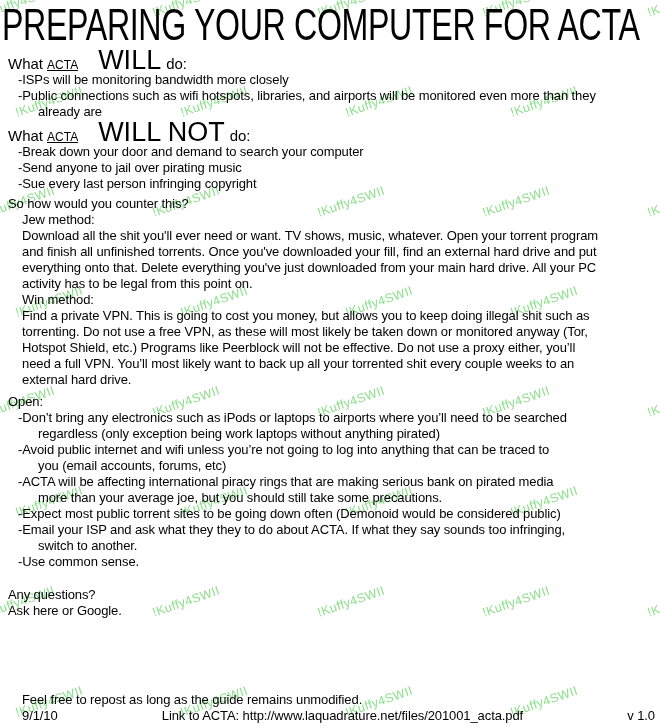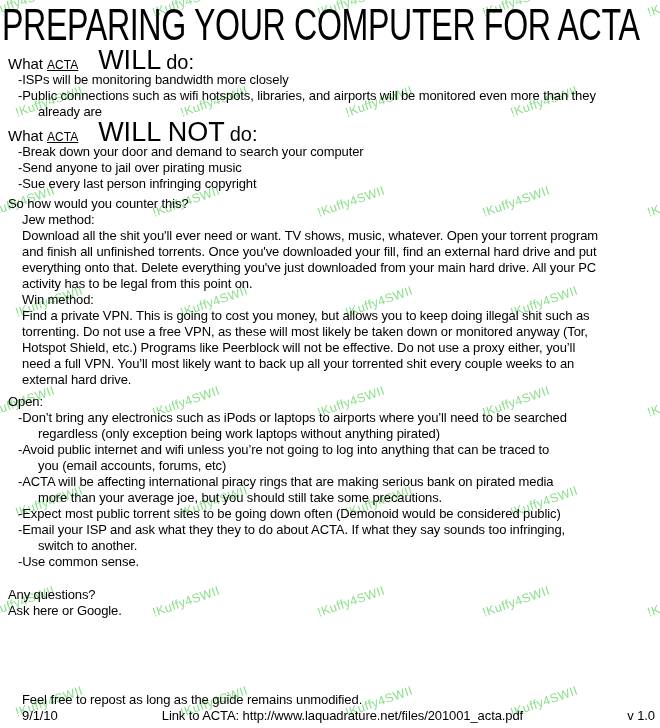--- a/index.html
+++ b/index.html
@@ -36,21 +36,21 @@
 
   .heading {
     margin-left: 8px;
     white-space: nowrap;
     line-height: 24px;
     height: 24px;
   }
   .h-prefix  { font-size: 15px; }
   .h-acronym { font-size: 12px; margin: 0 20px 0 4px; text-decoration: underline; }
   .h-emph    { font-size: 27px; margin-right: 5px; }
-  .h-suffix  { font-size: 20px; margin-top: 35px; }
+  .h-suffix  { font-size: 15px; margin-top: 35px; }
 
   .line {
     font-size: 13px;
     line-height: 16px;
     white-space: nowrap;
     letter-spacing: -0.1px;
   }
   .bullets { margin-left: 18px; }
   .bullets .cont, .tips .cont { padding-left: 20px; }
   .flush { margin-left: 8px; }

